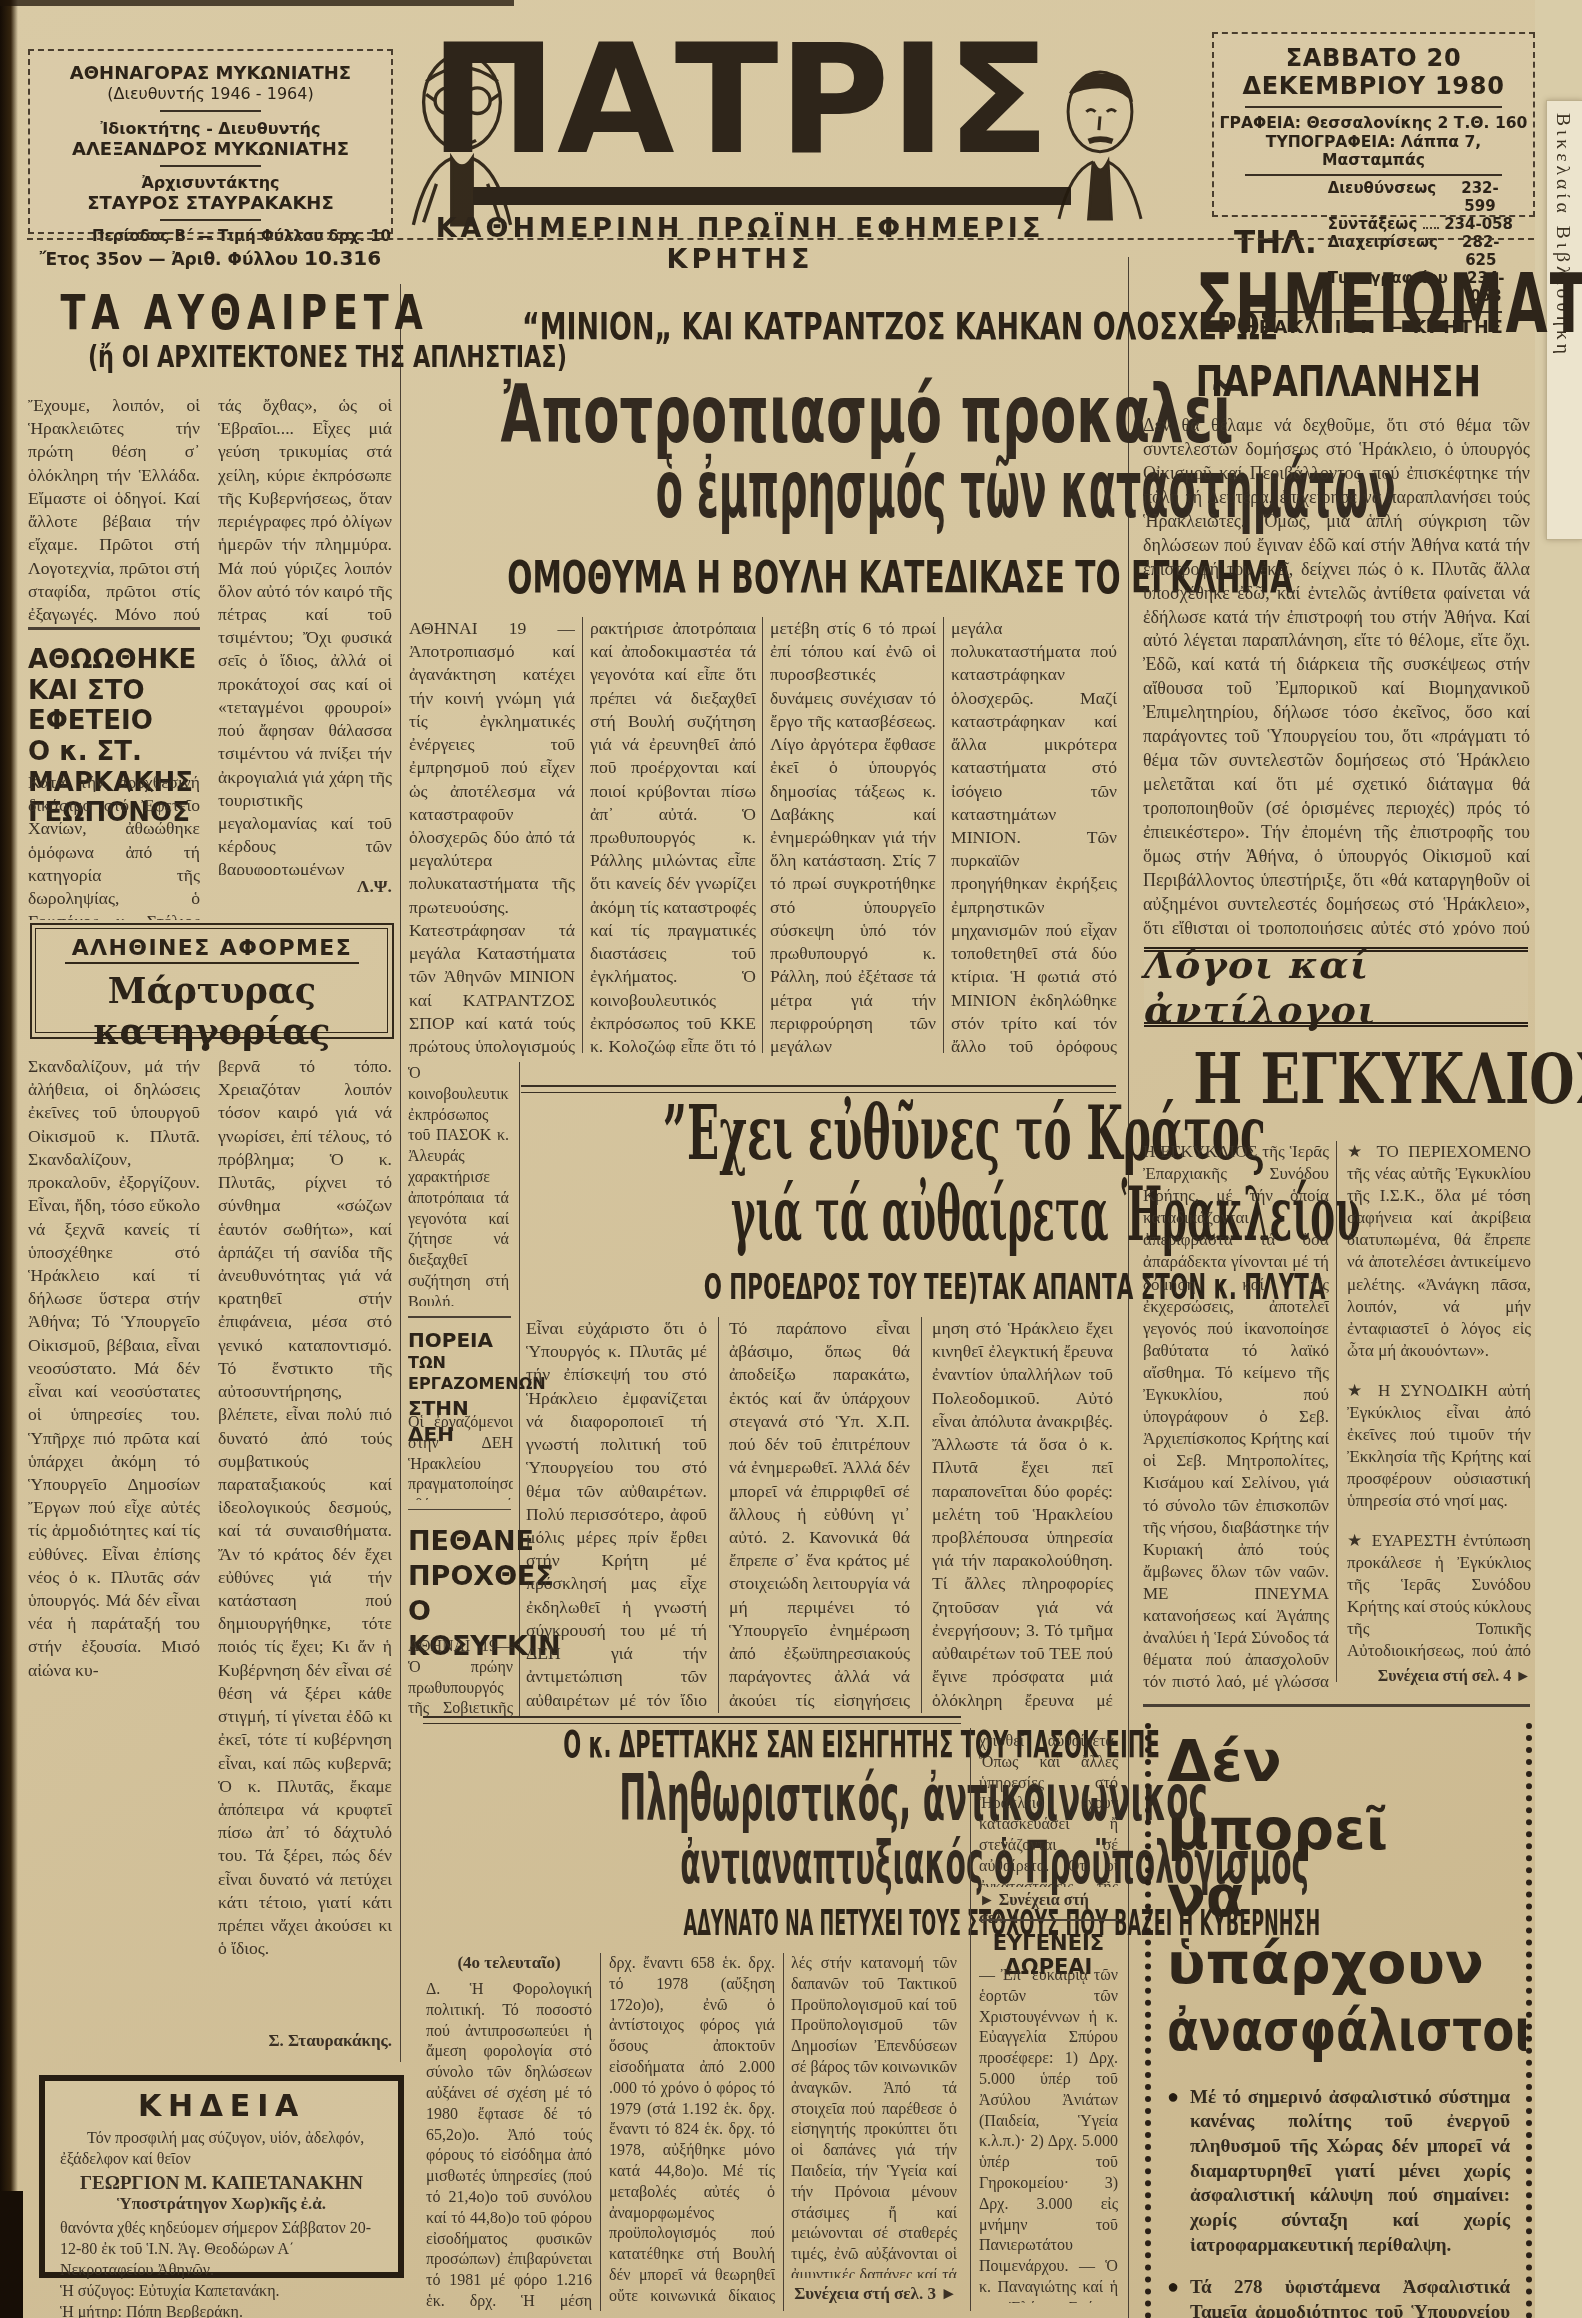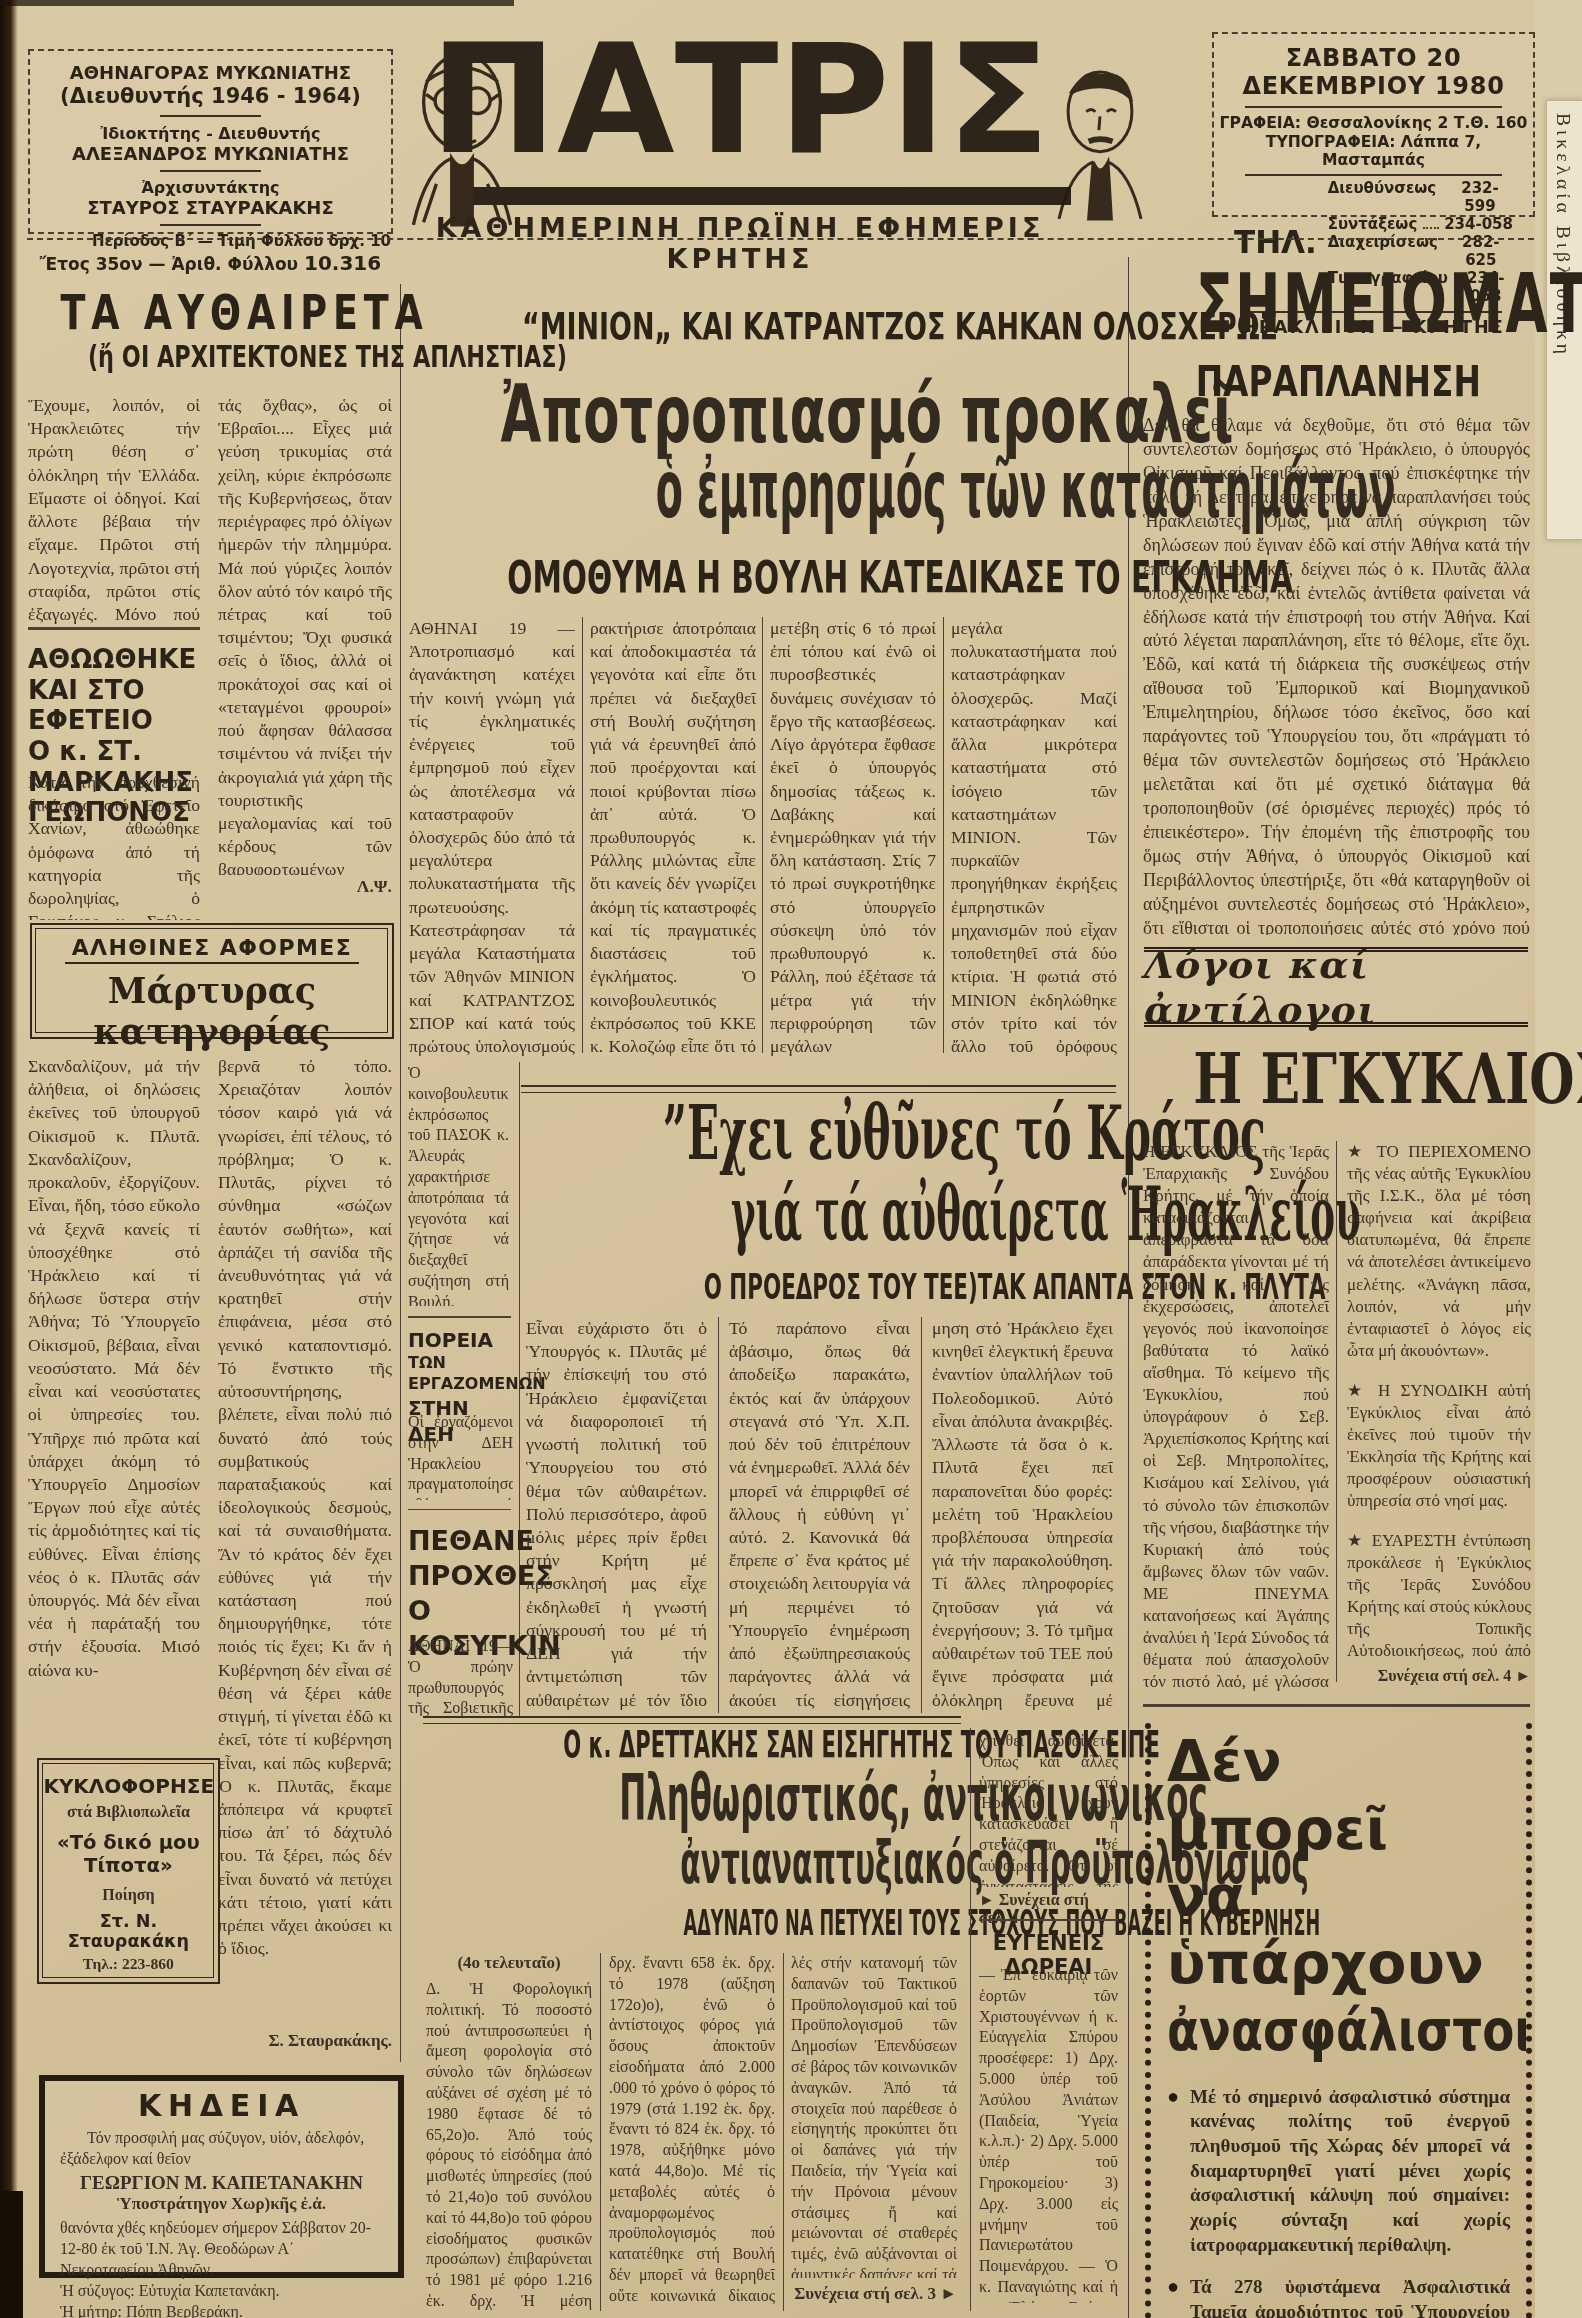--- a/index.html
+++ b/index.html
@@ -37,21 +37,21 @@
   <div class="abs" style="left:0;top:2191px;width:23px;height:128px;background:#170e06;"></div>
   <div class="abs" style="left:1535px;top:0;width:48px;height:2319px;background:#d9cca8;"></div>
 
   <div class="abs" style="left:1546px;top:100px;width:35px;height:438px;background:#ece4cd;border:0.7px solid #bdb08d;box-shadow:0 0 5.4px rgba(90,70,40,.35);">
     <div style="writing-mode:vertical-rl;font-size:19.6px;letter-spacing:4px;color:#3c3222;padding:12px 5.4px;font-family:'Liberation Serif',serif;">Βικελαία Βιβλιοθήκη</div>
   </div>
 
   <div class="abs dashed-box" style="left:28px;top:49px;width:361px;height:181px;">
     <div class="ctr hd" style="padding-top:10.8px;">
       <div style="font-size:18px;font-weight:700;">ΑΘΗΝΑΓΟΡΑΣ ΜΥΚΩΝΙΑΤΗΣ</div>
-      <div style="font-size:21px;font-weight:700;margin-top:1.4px;">(Διευθυντής 1946 - 1964)</div>
+      <div style="font-size:16px;font-weight:400;margin-top:1.4px;">(Διευθυντής 1946 - 1964)</div>
       <div style="width:101px;height:2px;background:#3a3024;margin:6.8px auto;"></div>
       <div style="font-size:16px;font-weight:700;">Ἰδιοκτήτης - Διευθυντής</div>
       <div style="font-size:18px;font-weight:700;">ΑΛΕΞΑΝΔΡΟΣ ΜΥΚΩΝΙΑΤΗΣ</div>
       <div style="width:101px;height:2px;background:#3a3024;margin:6px auto;"></div>
       <div style="font-size:16px;font-weight:700;">Ἀρχισυντάκτης</div>
       <div style="font-size:18px;font-weight:700;">ΣΤΑΥΡΟΣ ΣΤΑΥΡΑΚΑΚΗΣ</div>
       <div style="width:101px;height:2px;background:#3a3024;margin:6px auto;"></div>
       <div style="font-size:15px;font-weight:700;text-align:right;">Περίοδος Β΄ — Τιμή Φύλλου δρχ. 10</div>
       <div style="font-size:17px;font-weight:700;margin-top:1.4px;">
         <span>Ἔτος 35ον — Ἀριθ. Φύλλου</span>
@@ -171,30 +171,20 @@
       <div style="display:inline-block;border-bottom:2.7px solid #32281a;padding:5.4px 6.8px 2.7px;">
         <span class="hd" style="font-size:22px;font-weight:900;letter-spacing:1.4px;">ΑΛΗΘΙΝΕΣ ΑΦΟΡΜΕΣ</span>
       </div>
       <div class="serif-head" style="font-size:35px;font-weight:700;margin-top:5.4px;">Μάρτυρας κατηγορίας</div>
     </div>
   </div>
   <div class="abs body-txt just" style="left:28px;top:1055px;width:172px;height:676px;">Σκανδαλίζουν, μά τήν ἀλήθεια, οἱ δηλώσεις ἐκεῖνες τοῦ ὑπουργοῦ Οἰκισμοῦ κ. Πλυτᾶ. Σκανδαλίζουν, προκαλοῦν, ἐξοργίζουν. Εἶναι, ἤδη, τόσο εὔκολο νά ξεχνᾶ κανείς τί ὑποσχέθηκε στό Ἡράκλειο καί τί δήλωσε ὕστερα στήν Ἀθήνα; Τό Ὑπουργεῖο Οἰκισμοῦ, βέβαια, εἶναι νεοσύστατο. Μά δέν εἶναι καί νεοσύστατες οἱ ὑπηρεσίες του. Ὑπῆρχε πιό πρῶτα καί ὑπάρχει ἀκόμη τό Ὑπουργεῖο Δημοσίων Ἔργων πού εἶχε αὐτές τίς ἁρμοδιότητες καί τίς εὐθύνες. Εἶναι ἐπίσης νέος ὁ κ. Πλυτᾶς σάν ὑπουργός. Μά δέν εἶναι νέα ἡ παράταξή του στήν ἐξουσία. Μισό αἰώνα κυ-</div>
   <div class="abs body-txt just" style="left:218px;top:1055px;width:174px;height:974px;">βερνᾶ τό τόπο. Χρειαζόταν λοιπόν τόσον καιρό γιά νά γνωρίσει, ἐπί τέλους, τό πρόβλημα; Ὁ κ. Πλυτᾶς, ρίχνει τό σύνθημα «σώζων ἑαυτόν σωθήτω», καί ἁρπάζει τή σανίδα τῆς ἀνευθυνότητας γιά νά κρατηθεῖ στήν ἐπιφάνεια, μέσα στό γενικό καταποντισμό. Τό ἔνστικτο τῆς αὐτοσυντήρησης, βλέπετε, εἶναι πολύ πιό δυνατό ἀπό τούς συμβατικούς παραταξιακούς καί ἰδεολογικούς δεσμούς, καί τά συναισθήματα. Ἄν τό κράτος δέν ἔχει εὐθύνες γιά τήν κατάσταση πού δημιουργήθηκε, τότε ποιός τίς ἔχει; Κι ἄν ἡ Κυβέρνηση δέν εἶναι σέ θέση νά ξέρει κάθε στιγμή, τί γίνεται ἐδῶ κι ἐκεῖ, τότε τί κυβέρνηση εἶναι, καί πῶς κυβερνᾶ; Ὁ κ. Πλυτᾶς, ἔκαμε ἀπόπειρα νά κρυφτεῖ πίσω ἀπ᾽ τό δάχτυλό του. Τά ξέρει, πώς δέν εἶναι δυνατό νά πετύχει κάτι τέτοιο, γιατί κάτι πρέπει νἄχει ἀκούσει κι ὁ ἴδιος.</div>
   <div class="abs" style="left:218px;top:2031px;width:174px;text-align:right;font-size:17px;font-weight:700;">Σ. Σταυρακάκης.</div>
 
-  <div class="abs double-box" style="left:37px;top:1758px;width:172px;height:215px;">
-    <div class="inner ctr" style="padding-top:9.5px;">
-      <div class="hd" style="font-size:20px;font-weight:900;">ΚΥΚΛΟΦΟΡΗΣΕ</div>
-      <div style="font-size:16px;font-weight:700;margin-top:5.4px;">στά Βιβλιοπωλεῖα</div>
-      <div class="hd" style="font-size:19.6px;font-weight:800;margin-top:9.5px;line-height:1.2;">«Τό δικό μου Τίποτα»</div>
-      <div style="font-size:16px;font-weight:700;margin-top:8px;">Ποίηση</div>
-      <div class="hd" style="font-size:17.6px;font-weight:800;margin-top:6.8px;">Στ. Ν. Σταυρακάκη</div>
-      <div style="font-size:15.6px;font-weight:700;margin-top:4px;">Τηλ.: 223-860</div>
-    </div>
-  </div>
 
   <div class="abs" style="left:39px;top:2075px;width:365px;height:203px;border:6px solid #261d12;background:rgba(225,212,180,.25);padding:6.8px 15px;box-sizing:border-box;">
     <div class="ctr hd" style="font-size:30px;font-weight:900;letter-spacing:6.8px;">ΚΗΔΕΙΑ</div>
     <div class="body-sm" style="margin-top:5.4px;text-indent:27px;">Τόν προσφιλή μας σύζυγον, υἱόν, ἀδελφόν, ἐξάδελφον καί θεῖον</div>
     <div class="ctr" style="font-size:19px;font-weight:800;margin-top:2.7px;">ΓΕΩΡΓΙΟΝ Μ. ΚΑΠΕΤΑΝΑΚΗΝ</div>
     <div class="ctr" style="font-size:17px;font-weight:700;">Ὑποστράτηγον Χωρ)κῆς ἐ.ἀ.</div>
     <div class="body-sm" style="margin-top:4px;">θανόντα χθές κηδεύομεν σήμερον Σάββατον 20-12-80 ἐκ τοῦ Ἱ.Ν. Ἁγ. Θεοδώρων Α΄ Νεκροταφείου Ἀθηνῶν.</div>
     <div class="body-sm">Ἡ σύζυγος: Εὐτυχία Καπετανάκη.</div>
     <div class="body-sm">Ἡ μήτηρ: Πόπη Βερβεράκη.</div>
 

